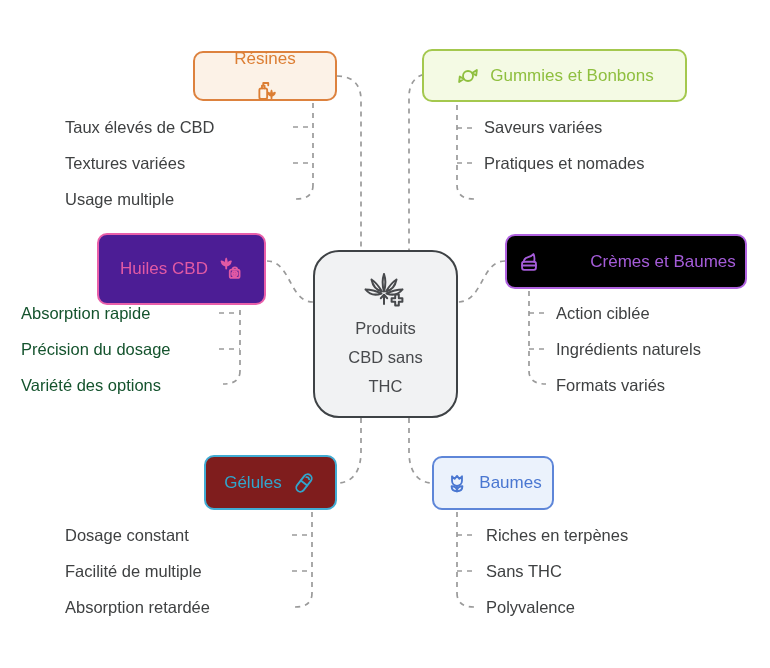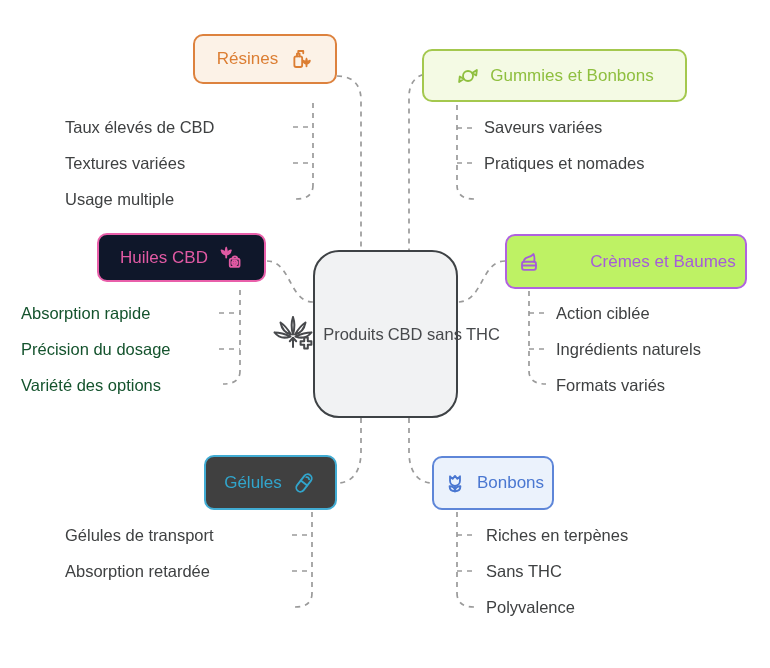--- a/index.html
+++ b/index.html
@@ -11,21 +11,21 @@
   #connectors path{fill:none;stroke:var(--dash-color,#9a9a9a);stroke-width:1.7;stroke-dasharray:5 5;}
   .node{
     position:absolute;display:flex;align-items:center;justify-content:center;gap:9px;
     border:2px solid;border-radius:10px;box-sizing:border-box;
     font-size:17px;font-weight:500;white-space:nowrap;
   }
   .node .nicon{display:flex;align-items:center;}
   .node .nicon svg{width:26px;height:26px;display:block;}
   .icon-stroke{fill:none;stroke:currentColor;stroke-width:1.7;stroke-linecap:round;stroke-linejoin:round;}
   #center-node{
-    gap:4px;border-radius:26px;
+    flex-direction:column;gap:4px;border-radius:26px;
     font-weight:400;font-size:16.5px;line-height:25px;
   }
   #center-node .nicon svg{width:48px;height:42px;}
   #center-node .icon-stroke{stroke-width:2;}
   .items{position:absolute;font-size:16.5px;font-weight:400;}
   .items .item{height:36px;line-height:36px;white-space:nowrap;}
   .ta-r{text-align:left;}
   .ta-l{text-align:left;}
   .node-label{pointer-events:none;}
 </style>
@@ -66,21 +66,21 @@
     <path d="M292,571 L312,571"></path>
     <path d="M312,593 Q312,607 295,607"></path>
 
     <path d="M409,418 L409,452 C409,469 416,482 431,483"></path>
     <path d="M457,512 L457,593"></path>
     <path d="M457,535 L477,535"></path>
     <path d="M457,571 L477,571"></path>
     <path d="M457,593 Q457,607 474,607"></path>
   </svg>
 
-  <div class="node" style="left: 193px; top: 34px; width: 144px; height: 50px; color: rgb(220, 126, 51); border-color: rgb(221, 130, 62); background: rgb(252, 242, 231);">
+  <div class="node" style="left: 193px; top: 51px; width: 144px; height: 50px; color: rgb(220, 126, 51); border-color: rgb(221, 130, 62); background: rgb(252, 242, 231); flex-direction: column;">
     <span class="node-label">Résines</span>
     <span class="nicon">
       <svg viewBox="0 0 24 24">
           <g class="icon-stroke">
         <rect x="6.8" y="9.6" width="7.2" height="9.8" rx="1.6"></rect>
         <path d="M9.2,9.6 V7 h2.4 V9.6"></path>
         <path d="M10.4,7 V4.6 h4.6 V6.8"></path>
         <path d="M18,11.8 q1,2.2 0,4.6 q-1,-2.4 0,-4.6"></path>
         <path d="M14.9,13.6 q1.9,0.3 3,2.6 q-2.3,-0.1 -3,-2.6"></path>
         <path d="M21.1,13.6 q-1.9,0.3 -3,2.6 q2.3,-0.1 3,-2.6"></path>
@@ -96,53 +96,53 @@
           <g class="icon-stroke">
         <circle cx="12" cy="12" r="4.6"></circle>
         <path d="M15.9,9.3 L20.2,6.4 L19.6,11.5 Z"></path>
         <path d="M8.1,14.7 L3.8,17.6 L4.4,12.5 Z"></path>
       </g>
         </svg>
     </span>
     <span class="node-label">Gummies et Bonbons</span>
   </div>
 
-  <div class="node" style="left: 97px; top: 233px; width: 169px; height: 49px; color: rgb(226, 90, 164); border-color: rgb(233, 95, 170); background: #0f172a;">
+  <div class="node" style="left: 97px; top: 233px; width: 169px; height: 72px; color: rgb(226, 90, 164); border-color: rgb(233, 95, 170); background: #4c1d95;">
     <span class="node-label">Huiles CBD</span>
     <span class="nicon">
       <svg viewBox="0 0 24 24">
           <g class="icon-stroke">
         <path d="M8.5,2.6 q1.3,2.8 0,6.4 q-1.3,-3.6 0,-6.4"></path>
         <path d="M4.2,5 q2.6,0.4 4,3.8 q-3.2,-0.2 -4,-3.8"></path>
         <path d="M12.8,5 q-2.6,0.4 -4,3.8 q3.2,-0.2 4,-3.8"></path>
         <line x1="8.5" y1="9" x2="8.5" y2="11.5"></line>
         <rect x="11.8" y="12.6" width="9" height="7.6" rx="1.6"></rect>
         <path d="M14.4,12.6 a2.1,2.1 0 0 1 4.2,0"></path>
         <circle cx="16.3" cy="16.4" r="2.4"></circle>
         <line x1="16.3" y1="15.3" x2="16.3" y2="17.5"></line>
         <line x1="15.2" y1="16.4" x2="17.4" y2="16.4"></line>
       </g>
         </svg>
     </span>
   </div>
 
-  <div class="node" style="left: 505px; top: 234px; width: 242px; height: 55px; color: rgb(165, 92, 217); border-color: rgb(176, 98, 224); background: #bef264; gap: 48px;">
+  <div class="node" style="left: 505px; top: 234px; width: 242px; height: 55px; color: rgb(165, 92, 217); border-color: rgb(176, 98, 224); background: #000000; gap: 48px;">
     <span class="nicon">
       <svg viewBox="0 0 24 24">
           <g class="icon-stroke">
         <rect x="5.6" y="11.8" width="12.8" height="7.4" rx="1.8"></rect>
         <line x1="5.6" y1="15.2" x2="18.4" y2="15.2"></line>
         <path d="M7.2,11.8 C7.2,8.6 9.4,8.2 11.2,7.6 C13.4,6.9 15,6.2 16.1,4.6 C17.2,6.8 17.2,9.4 16.8,11.8"></path>
       </g>
         </svg>
     </span>
     <span class="node-label">Crèmes et Baumes</span>
   </div>
 
-  <div class="node" style="left: 204px; top: 455px; width: 133px; height: 55px; color: rgb(49, 165, 204); border-color: rgb(65, 172, 211); background: #404040;">
+  <div class="node" style="left: 204px; top: 455px; width: 133px; height: 55px; color: rgb(49, 165, 204); border-color: rgb(65, 172, 211); background: #7f1d1d;">
     <span class="node-label">Gélules</span>
     <span class="nicon">
       <svg viewBox="0 0 24 24">
           <g class="icon-stroke" transform="rotate(38 12 12)">
         <rect x="8.2" y="2.8" width="7.6" height="18.4" rx="3.8"></rect>
         <line x1="8.2" y1="12" x2="15.8" y2="12"></line>
         <path d="M10.4,6.4 q1.6,-1.5 3.2,0"></path>
       </g>
         </svg>
     </span>
@@ -152,21 +152,21 @@
     <span class="nicon">
       <svg viewBox="0 0 24 24">
           <g class="icon-stroke">
         <path d="M7.4,5.8 V10 a4.6,4.6 0 0 0 9.2,0 V5.8 L14.2,8.2 12,5.4 9.8,8.2 Z"></path>
         <line x1="12" y1="14.6" x2="12" y2="19.6"></line>
         <path d="M12,19.6 C12,16.6 10,15 7,15 C7,18 9,19.6 12,19.6 Z"></path>
         <path d="M12,19.6 C12,16.6 14,15 17,15 C17,18 15,19.6 12,19.6 Z"></path>
       </g>
         </svg>
     </span>
-    <span class="node-label">Bonbons</span>
+    <span class="node-label">Baumes</span>
   </div>
 
   <div class="node" id="center-node" style="left: 313px; top: 250px; width: 145px; height: 168px; color: rgb(71, 73, 76); border-color: rgb(62, 66, 69); background: rgb(241, 242, 243);">
     <span class="nicon">
       <svg viewBox="0 0 48 42">
           <g class="icon-stroke">
         <path d="M22,4 Q24.8,12 22,21.5 Q19.2,12 22,4"></path>
         <path d="M9.5,9.5 Q14.5,12.5 20,21.5 Q11.5,19.5 9.5,9.5"></path>
         <path d="M34.5,9.5 Q29.5,12.5 24,21.5 Q32.5,19.5 34.5,9.5"></path>
         <path d="M3.5,19.5 Q11,19.5 19.5,23.5 Q9.5,27 3.5,19.5"></path>
@@ -199,21 +199,22 @@
     <div class="item">Variété des options</div>
   </div>
 
   <div class="items ta-l" style="left: 556px; top: 295px; width: 200px; color: rgb(63, 65, 66);">
     <div class="item">Action ciblée</div>
     <div class="item">Ingrédients naturels</div>
     <div class="item">Formats variés</div>
   </div>
 
   <div class="items ta-r" style="left: 65px; top: 517px; width: 220px; color: rgb(63, 65, 66);">
-    <div class="item">Gélules de transport</div>
+    <div class="item">Dosage constant</div>
+    <div class="item">Facilité de multiple</div>
     <div class="item">Absorption retardée</div>
   </div>
 
   <div class="items ta-l" style="left: 486px; top: 517px; width: 210px; color: rgb(63, 65, 66);">
     <div class="item">Riches en terpènes</div>
     <div class="item">Sans THC</div>
     <div class="item">Polyvalence</div>
   </div>
 
 </div>

